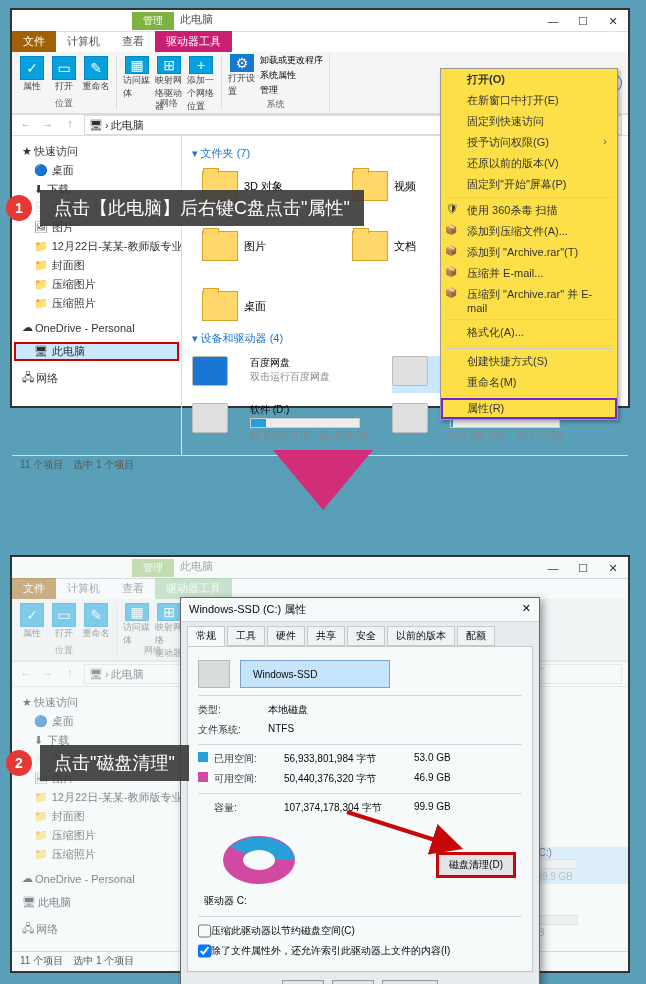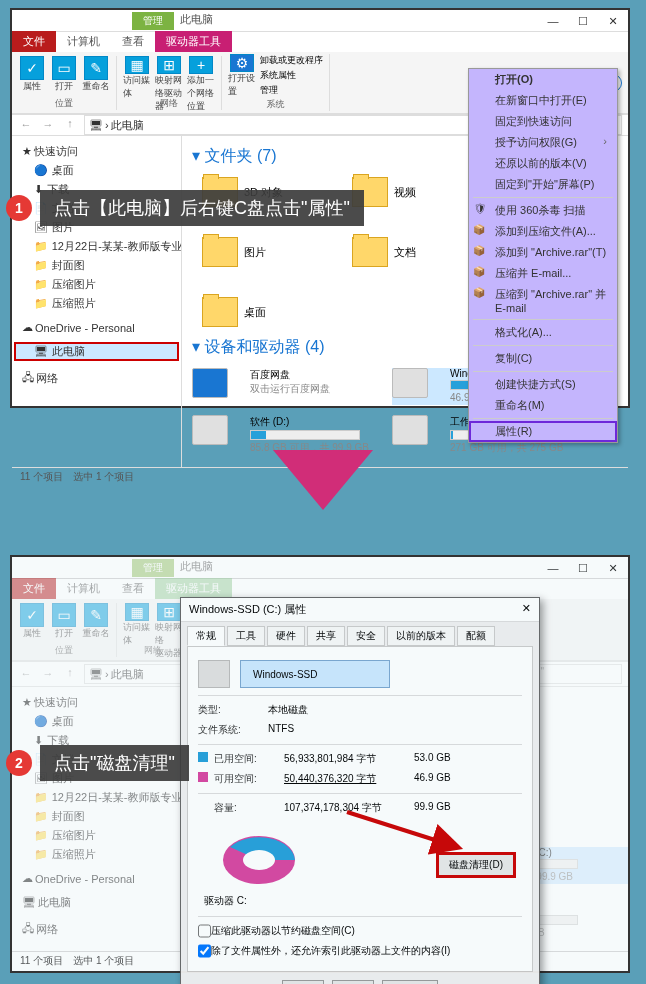--- a/index.html
+++ b/index.html
@@ -5,53 +5,53 @@
 * { margin: 0; padding: 0; box-sizing: border-box; font-family: "Microsoft YaHei", sans-serif; }
 body { background: #5a9fb8; width: 646px; height: 984px; position: relative; }
 .panel { position: absolute; border: 2px solid #333; }
 .win { background: #fff; width: 100%; height: 100%; display: flex; flex-direction: column; position: relative; }
 .titlebar { height: 22px; background: #fff; display: flex; align-items: center; justify-content: flex-end; border-bottom: 1px solid #ddd; }
 .titlebar .sys { width: 30px; height: 22px; text-align: center; font-size: 11px; line-height: 22px; color: #333; }
 .titlebar .close { color: #333; }
 .ribbon-tabs { height: 20px; display: flex; align-items: flex-end; background: #fff; }
 .ribbon-tab { padding: 2px 10px; font-size: 11px; color: #555; border: 1px solid transparent; }
 .ribbon-tab.active { background: #c81f73; color: #fff; }
-.ribbon-tab.file { background: #b91c1c; color: #fff; }
+.ribbon-tab.file { background: #a16207; color: #fff; }
 .ribbon-tab.mgr { background: #7cb342; color: #fff; padding: 1px 10px; font-size: 10px; }
 .ribbon { height: 62px; background: #f5f5f5; border-bottom: 1px solid #ddd; display: flex; align-items: center; padding: 2px 6px; }
 .rgrp { display: flex; flex-direction: column; align-items: center; margin-right: 6px; border-right: 1px solid #ddd; padding-right: 6px; }
 .rgrp:last-child { border-right: none; }
 .ricons { display: flex; gap: 4px; }
 .ricon { width: 28px; height: 40px; display: flex; flex-direction: column; align-items: center; font-size: 9px; color: #444; }
 .ricon .ic { width: 24px; height: 24px; background: #06a0dc; border: 1px solid #0288c7; display: flex; align-items: center; justify-content: center; color: #fff; font-size: 14px; }
 .rgrp-label { font-size: 9px; color: #666; margin-top: 1px; }
 .addr { height: 26px; border-top: 1px solid #ddd; border-bottom: 1px solid #ddd; display: flex; align-items: center; padding: 0 6px; gap: 6px; }
 .addr .nav-ic { width: 16px; height: 16px; color: #999; font-size: 11px; text-align: center; }
 .addr .path { flex: 1; font-size: 11px; color: #333; display: flex; align-items: center; gap: 2px; border: 1px solid #ddd; height: 20px; padding: 0 4px; }
 .addr .search { width: 140px; height: 20px; border: 1px solid #ddd; font-size: 10px; color: #999; padding: 0 4px; }
 .body { flex: 1; display: flex; }
 .sidebar { width: 170px; border-right: 1px solid #ddd; padding: 6px 2px; font-size: 11px; overflow: hidden; }
 .sb-item { padding: 2px 4px 2px 20px; color: #333; display: flex; align-items: center; gap: 4px; cursor: pointer; white-space: nowrap; }
 .sb-item.sel { background: #cce8ff; border: 2px solid #c00; padding: 0 2px 0 18px; }
 .sb-hdr { padding: 2px 4px 2px 8px; color: #333; display: flex; align-items: center; gap: 2px; }
 .content { flex: 1; padding: 6px 10px; font-size: 11px; overflow: hidden; }
-.section-hdr { color: #1976d2; font-size: 16px; margin: 4px 0; }
+.section-hdr { color: #1976d2; font-size: 11px; margin: 4px 0; }
 .folders { display: flex; flex-wrap: wrap; gap: 30px 40px; padding: 6px 10px; }
 .folder { display: flex; align-items: center; gap: 6px; width: 110px; }
 .folder .fic { width: 36px; height: 30px; background: #ffd76a; border: 1px solid #daa520; position: relative; }
 .folder .fic::before { content:''; position:absolute; top:-4px; left:0; width:14px; height:4px; background:#ffd76a; border:1px solid #daa520; border-bottom:none; }
 .drives { display: flex; flex-wrap: wrap; gap: 10px 20px; padding: 6px 0; }
 .drive { display: flex; gap: 22px; width: 180px; }
 .drive.sel { background: #cce8ff; }
 .drive .dic { width: 36px; height: 30px; background: #e0e0e0; border: 1px solid #bbb; border-radius: 2px; }
 .drive .dinfo { font-size: 10px; }
 .drive .dbar { width: 110px; height: 10px; background: #eee; border: 1px solid #ccc; margin: 1px 0; }
 .drive .dbar .fill { height: 100%; background: #26a0da; }
 .statusbar { height: 20px; border-top: 1px solid #ddd; font-size: 10px; color: #555; padding: 2px 8px; }
-.context-menu { position: absolute; background: #c4b5fd; border: 1px solid #999; font-size: 11px; width: 150px; z-index: 100; box-shadow: 2px 2px 4px rgba(0,0,0,.3); }
+.context-menu { position: absolute; background: #fde047; border: 1px solid #999; font-size: 11px; width: 178px; z-index: 100; box-shadow: 2px 2px 4px rgba(0,0,0,.3); }
 .cm-item { padding: 3px 10px 3px 26px; color: #333; display: flex; justify-content: space-between; }
 .cm-item.hdr { font-weight: bold; }
 .cm-sep { height: 1px; background: #ccc; margin: 2px 4px; }
 .cm-item.hl { border: 2px solid #6d28d9; padding: 1px 8px 1px 24px; }
 .cm-item .arrow { color: #666; }
 .cm-icon { position: absolute; left: 4px; width: 14px; height: 14px; font-size: 10px; text-align: center; }
 .callout { position: absolute; display: flex; align-items: center; gap: 8px; z-index: 200; }
 .badge { width: 26px; height: 26px; border-radius: 50%; background: #e53935; color: #fff; font-size: 14px; font-weight: bold; display: flex; align-items: center; justify-content: center; }
 .callout-text { background: rgba(60,60,60,.92); color: #fff; font-size: 18px; padding: 6px 14px; }
 .big-arrow { position: absolute; left: 50%; transform: translateX(-50%); }
@@ -265,21 +265,20 @@
           <span class="cm-icon">📦</span>
           <span>压缩并 E-mail...</span>
         </div>
     <div class="cm-item" style="position:relative;">
           <span class="cm-icon">📦</span>
           <span>压缩到 "Archive.rar" 并 E-mail</span>
         </div>
     <div class="cm-sep"></div>
     <div class="cm-item">格式化(A)...</div>
     <div class="cm-sep"></div>
-    <div class="cm-item">复制(C)</div>
     <div class="cm-sep"></div>
     <div class="cm-item">创建快捷方式(S)</div>
     <div class="cm-item">重命名(M)</div>
     <div class="cm-sep"></div>
     <div class="cm-item hl">属性(R)</div>
   </div>
 </div>
 </div>
 
 <div class="callout" style="left:6px; top:190px;">
@@ -430,21 +429,21 @@
       <hr>
       <div class="drow">
             <span style="width:10px;height:10px;background:#26a0da;margin-right:6px;"></span>
             <span class="lbl">已用空间:</span>
             <span style="width:130px;">56,933,801,984 字节</span>
             <span>53.0 GB</span>
           </div>
       <div class="drow">
             <span style="width:10px;height:10px;background:#d945a0;margin-right:6px;"></span>
             <span class="lbl">可用空间:</span>
-            <span style="width:130px;text-decoration:underline;">50,440,376,320 字节</span>
+            <span style="width:130px;">50,440,376,320 字节</span>
             <span>46.9 GB</span>
           </div>
       <hr>
       <div class="drow">
             <span style="width:16px;"></span>
             <span class="lbl">容量:</span>
             <span style="width:130px;">107,374,178,304 字节</span>
             <span>99.9 GB</span>
           </div>
       <div style="display:flex;align-items:center;justify-content:space-between;padding:4px 6px;">

